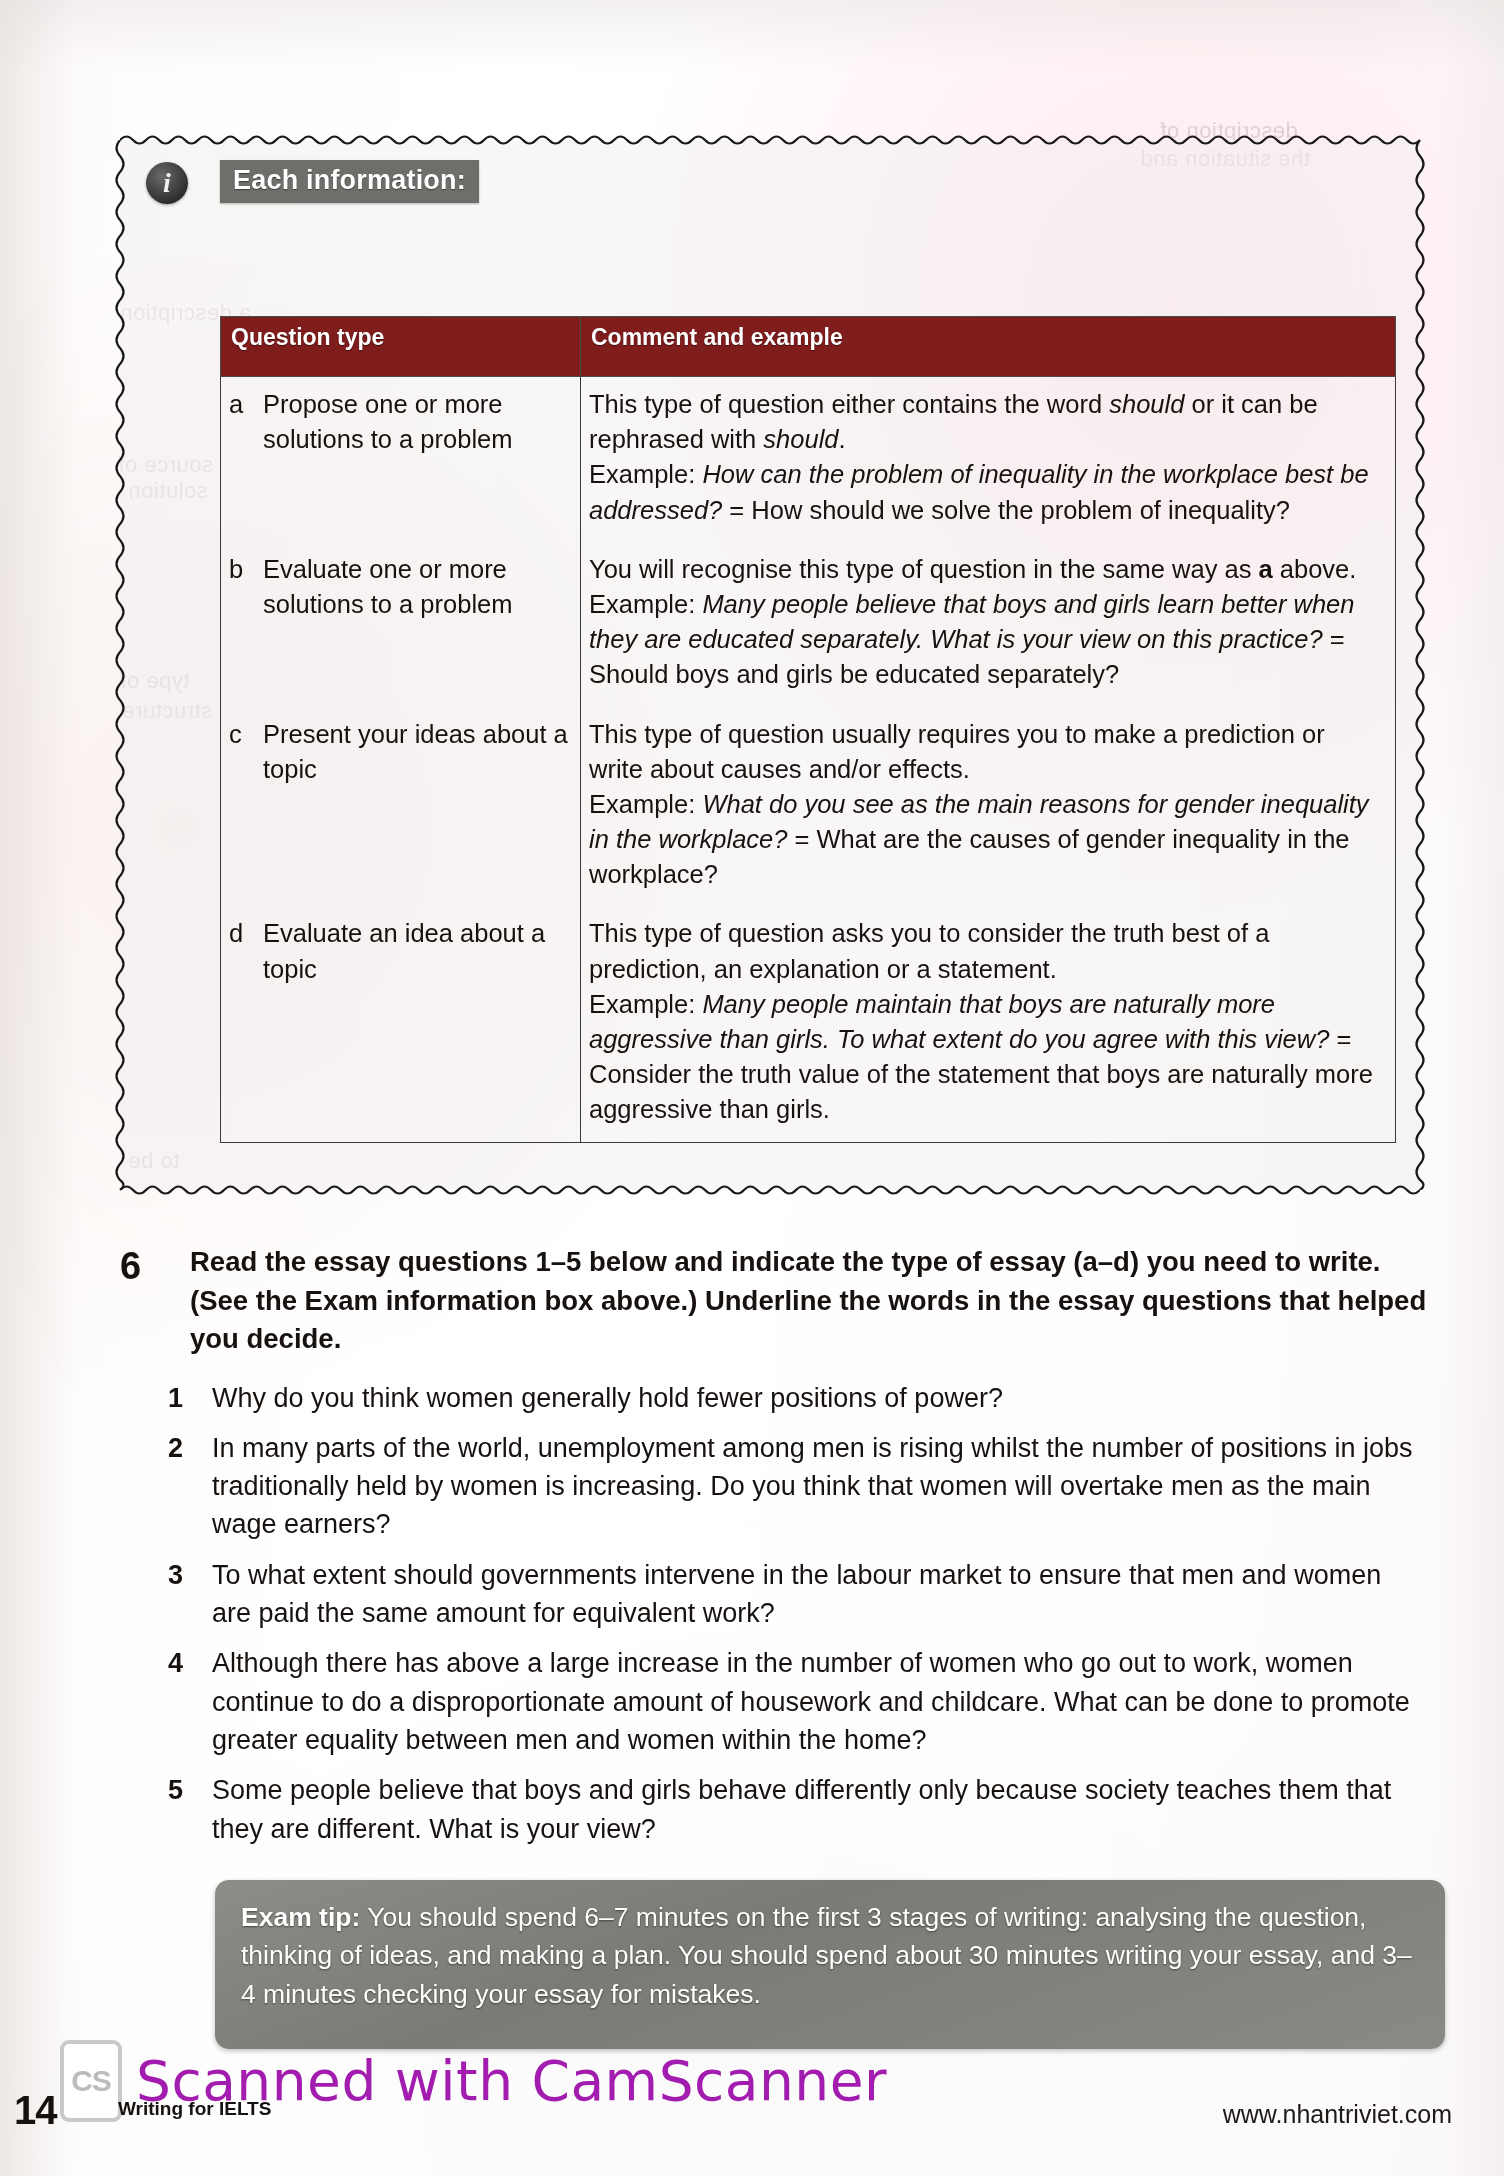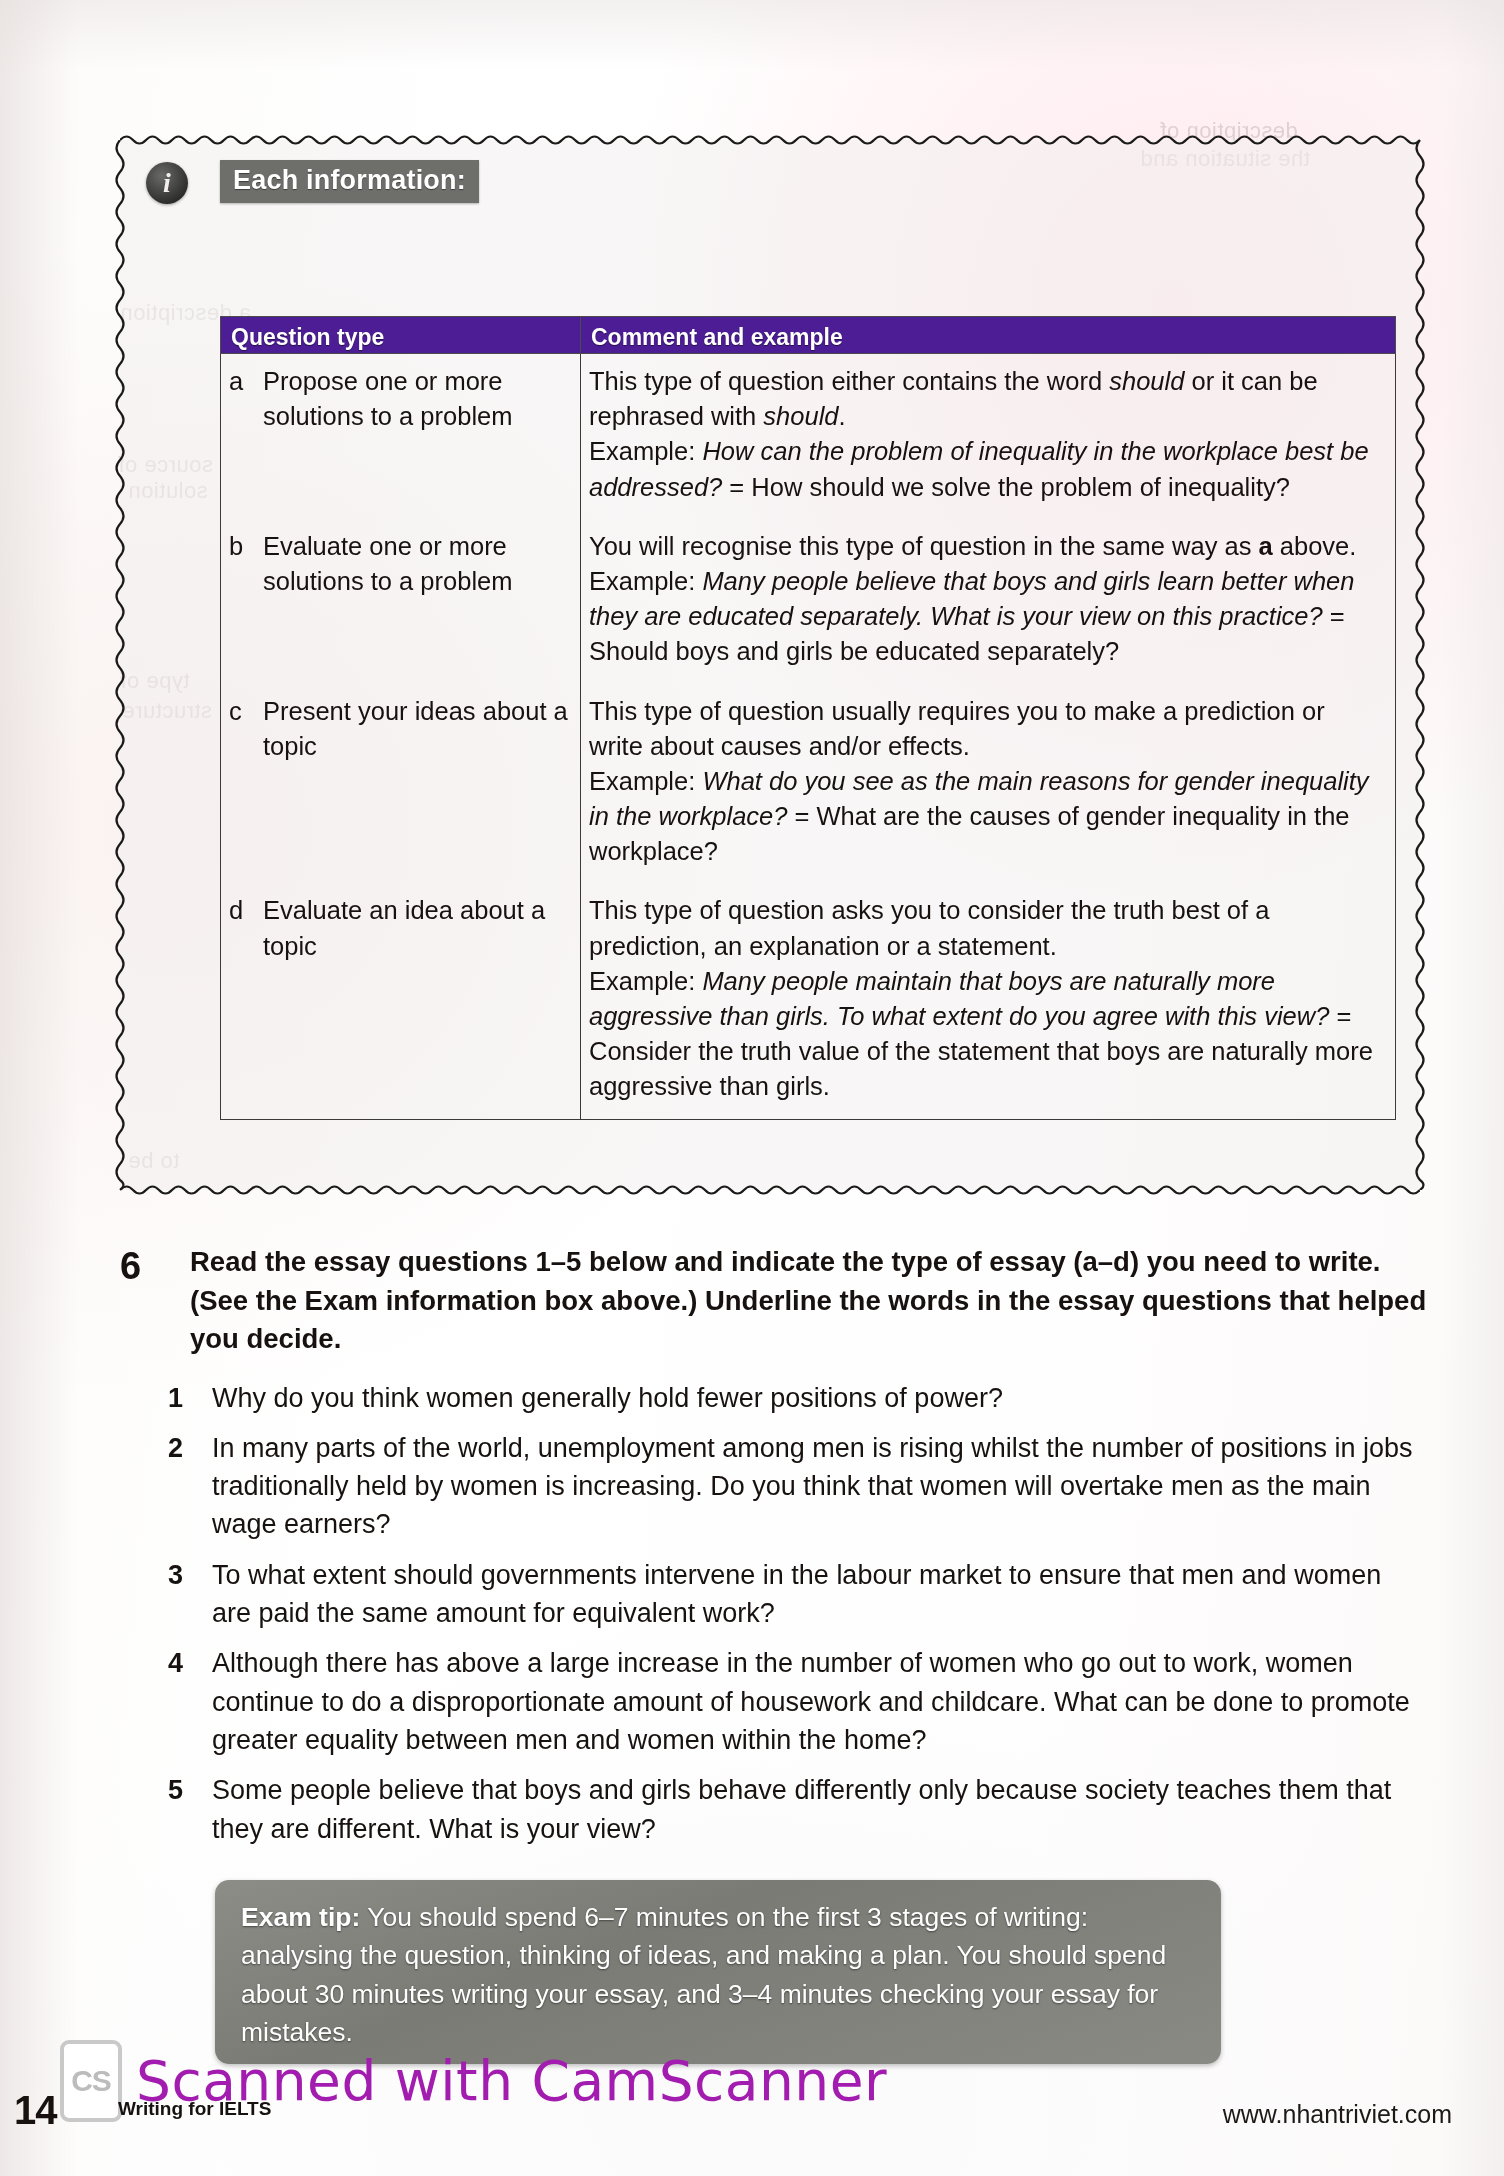--- a/index.html
+++ b/index.html
@@ -128,26 +128,26 @@
   
   .qtable {
     position: absolute;
     left: 100px;
     top: 176px;
     width: 1175px;
     border-collapse: collapse;
     table-layout: fixed;
   }
   .qtable th {
-    background: #4c1d95;
+    background: #7f1d1d;
     color: #ffffff;
     font-size: 23px;
     font-weight: bold;
     text-align: left;
-    padding: 7px 10px 2px 10px;
+    padding: 7px 10px 25px 10px;
     text-shadow: 0 1px 1px rgba(0,0,0,.5);
     border: 1px solid #4b4c49;
     margin-left: 34px;
   }
   .qtable td {
     vertical-align: top;
     padding: 10px 12px 14px 8px;
     font-size: 25.5px;
     line-height: 1.38;
     border-left: 1px solid #3b3a38;
@@ -209,25 +209,25 @@
     font-size: 27px;
     line-height: 1.42;
     width: 1215px;
   }
 
   
   .exam-tip {
     position: absolute;
     left: 215px;
     top: 1880px;
-    width: 1006px;
+    width: 1230px;
     box-sizing: border-box;
     background: linear-gradient(160deg, #8d8d88 0%, #7b7b76 38%, #8a8a85 100%);
     border-radius: 14px;
-    padding: 18px 26px 12px 26px;
+    padding: 18px 26px 36px 26px;
     color: #ffffff;
     font-size: 26.5px;
     line-height: 1.45;
     text-shadow: 0 1px 2px rgba(0,0,0,.5);
     box-shadow: 0 2px 5px rgba(0,0,0,.25);
   }
   .exam-tip b { font-weight: bold; }
 
   
   .page-number {

